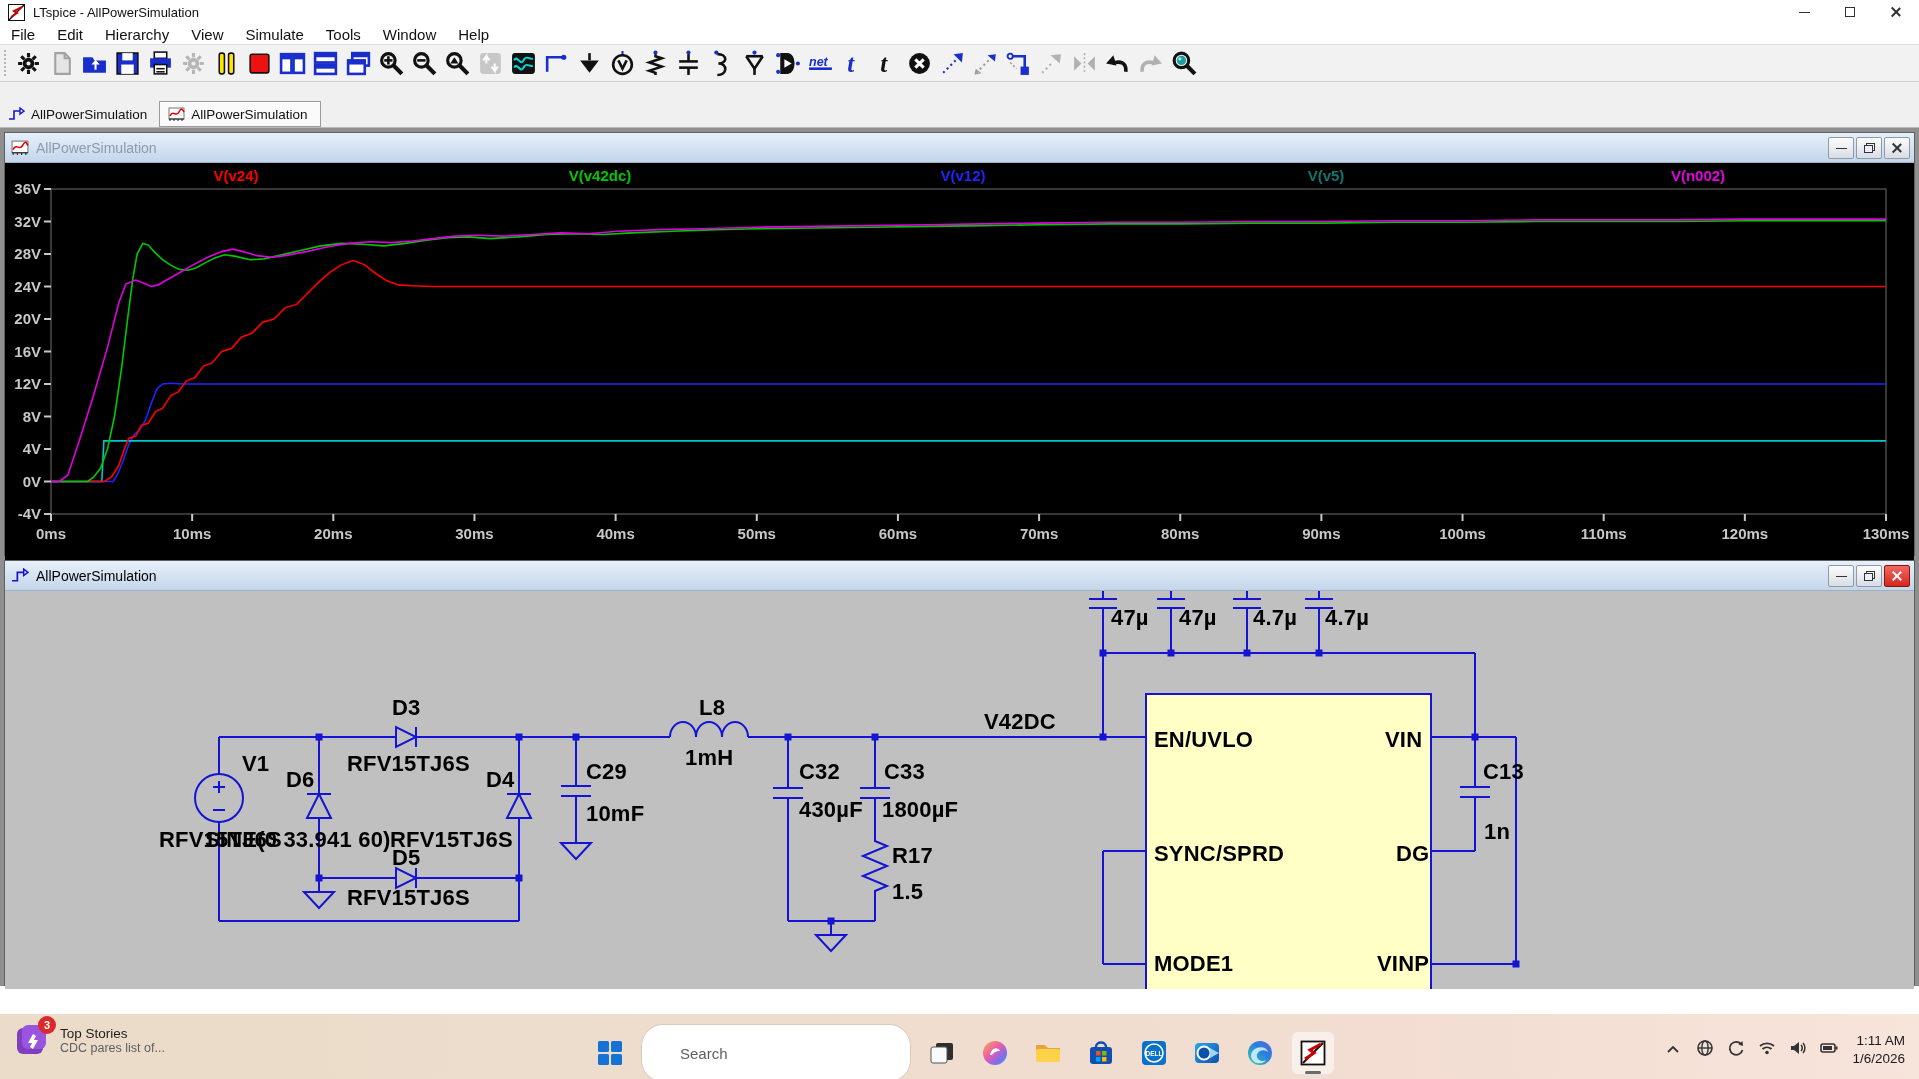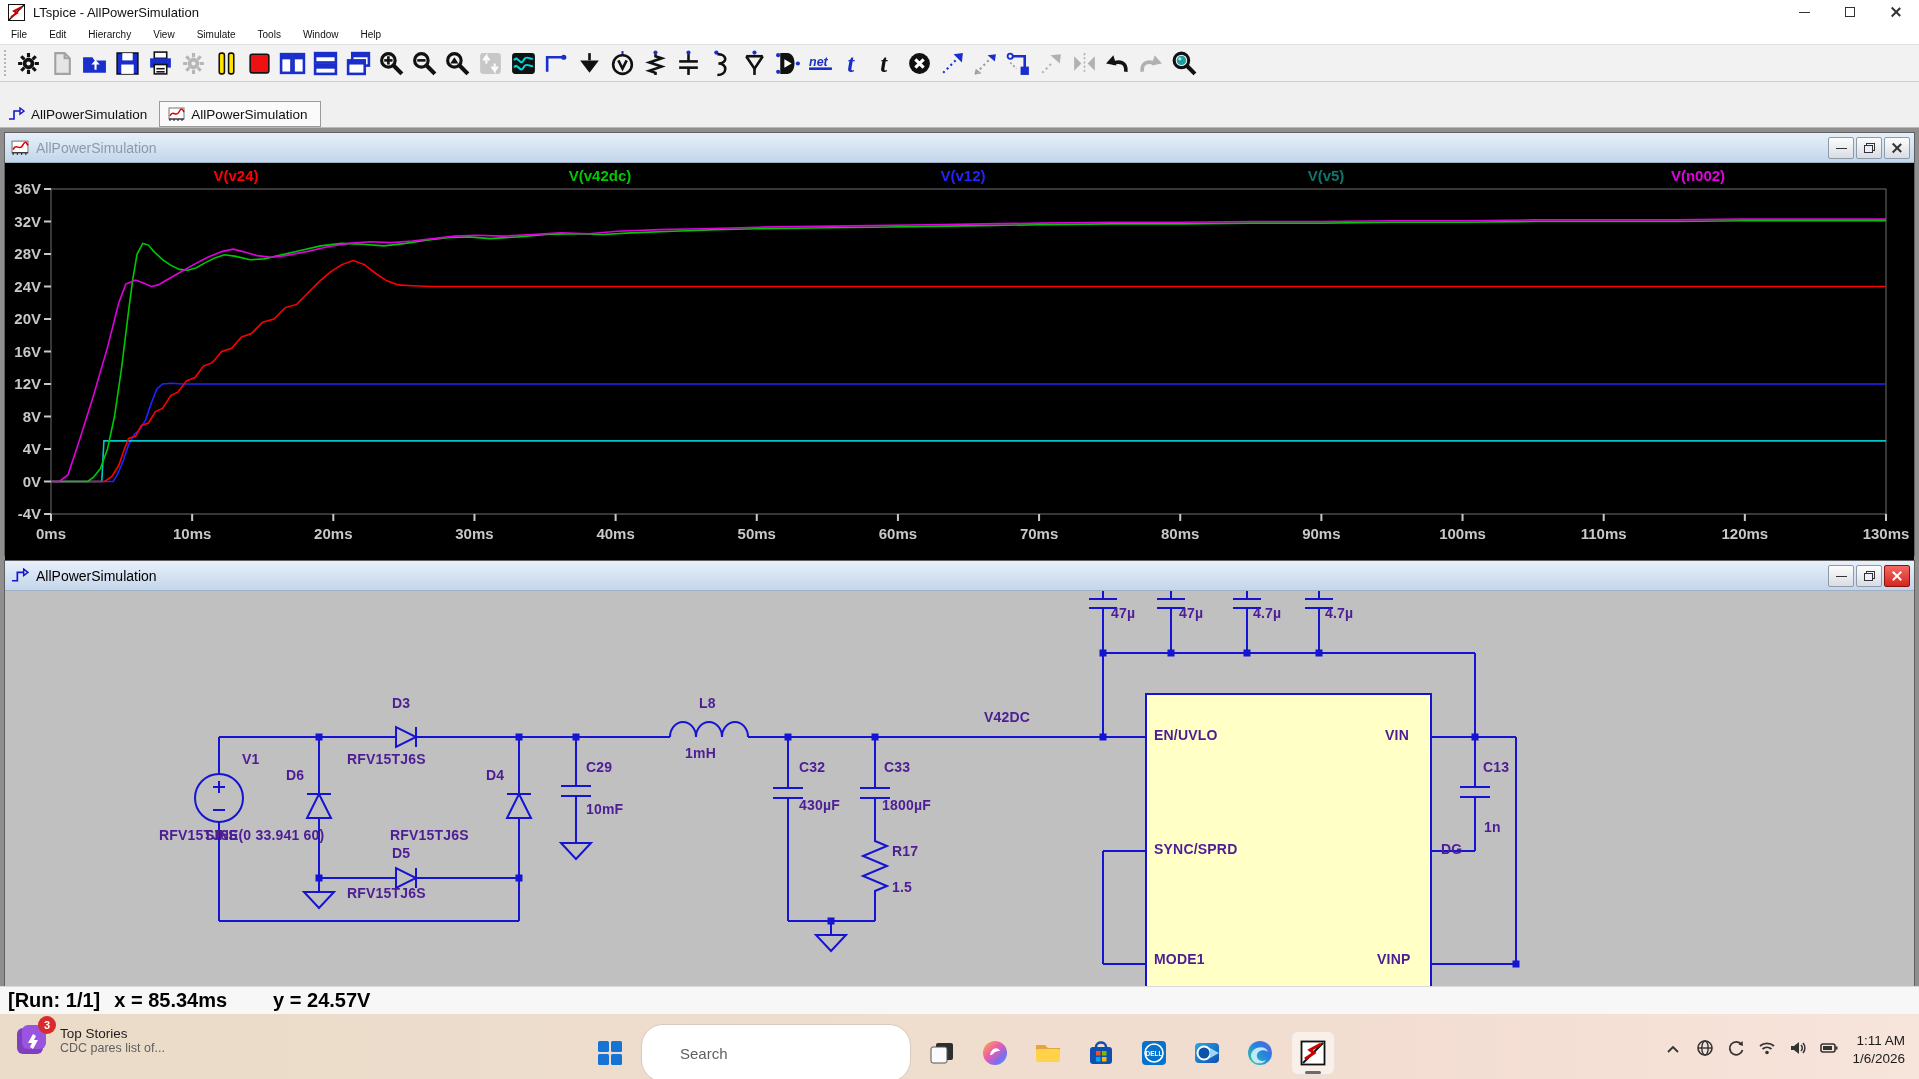--- a/index.html
+++ b/index.html
@@ -15,21 +15,21 @@
   .wctl { position:absolute; right:0; top:0; height:24px; display:flex; }
   .wctl .btn { width:46px; height:24px; display:flex; align-items:center; justify-content:center; }
   .glyph-min { width:11px; height:1px; background:#333; display:block; }
   .glyph-max { width:10px; height:10px; border:1px solid #333; display:block; }
   .glyph-x   { position:relative; width:12px; height:12px; display:block; }
   .glyph-x:before,.glyph-x:after{ content:""; position:absolute; left:5px; top:0; width:1.5px; height:12px; background:#333;}
   .glyph-x:before{ transform:rotate(45deg);} .glyph-x:after{ transform:rotate(-45deg);}
 
   
   .menubar { position:absolute; top:24px; left:0; width:100%; height:20px; background:#fff;
-             display:flex; align-items:center; font-size:10px; color:#111; }
+             display:flex; align-items:center; font-size:15px; color:#111; }
   .menubar span { padding:0 11px; }
 
   
   .toolbar { position:absolute; top:44px; left:0; width:100%; height:38px; background:#f2f2f2;
              border-top:1px solid #e0e0e0; border-bottom:1px solid #cfcfcf; display:flex; align-items:center; }
   .grip { width:6px; height:26px; margin-left:4px; border-left:2px dotted #b5b5b5; }
   .tbi { width:30px; height:30px; margin-left:3px; display:flex; align-items:center; justify-content:center; }
   .tbi svg { width:27px; height:27px; }
 
   
@@ -61,21 +61,21 @@
   .trace-label { position:absolute; top:4px; transform:translateX(-50%); font-weight:bold; font-size:15px; }
   .axlbl { font-weight:bold; font-size:15px; fill:#c8c8c8; font-family:"Liberation Sans",sans-serif; }
 
   
   #sch-win { top:432px; left:4px; width:1911px; height:426px; }
   .sch-wrap { position:relative; width:1909px; height:398px; background:#c0c0c0; overflow:hidden; }
   .sch-svg .w line, .sch-svg .w path, .sch-svg .w polygon, .sch-svg .w circle
      { stroke:#1414d2; stroke-width:2; fill:none; }
   .sch-svg .j rect { fill:#1414d2; }
   .sch-svg .ic { fill:#ffffc6; stroke:#1414d2; stroke-width:2; }
-  .slabel { position:absolute; font-weight:bold; font-size:14px; color:#4c1d95; white-space:nowrap; letter-spacing:0.2px; }
+  .slabel { position:absolute; font-weight:bold; font-size:22px; color:#000000; white-space:nowrap; letter-spacing:0.2px; }
 
   
   .statusbar { position:absolute; top:986px; left:0; width:100%; height:28px; background:#f7f7f7;
                border-top:1px solid #d9d9d9; display:flex; align-items:center; font-size:20px;
                font-weight:600; color:#000; }
   .statusbar .s1 { margin-left:8px; } .statusbar .s2 { margin-left:14px; } .statusbar .s3 { margin-left:46px; }
 
   
   .taskbar { position:absolute; top:1014px; left:0; width:100%; height:65px;
              background:linear-gradient(90deg,#eadcc9 0%,#eeddcd 40%,#f3ddd2 72%,#f7e4da 100%); }
@@ -651,34 +651,29 @@
         <span class="slabel" style="left:887px;top:252px;">R17</span>
         <span class="slabel" style="left:887px;top:288px;">1.5</span>
         <span class="slabel" style="left:979px;top:118px;">V42DC</span>
         <span class="slabel" style="left:1106px;top:14px;">47µ</span>
         <span class="slabel" style="left:1174px;top:14px;">47µ</span>
         <span class="slabel" style="left:1248px;top:14px;">4.7µ</span>
         <span class="slabel" style="left:1320px;top:14px;">4.7µ</span>
         <span class="slabel" style="left:1149px;top:136px;">EN/UVLO</span>
         <span class="slabel" style="left:1380px;top:136px;">VIN</span>
         <span class="slabel" style="left:1149px;top:250px;">SYNC/SPRD</span>
-        <span class="slabel" style="left:1391px;top:250px;margin-left:45px;">DG</span>
+        <span class="slabel" style="left:1391px;top:250px;">DG</span>
         <span class="slabel" style="left:1149px;top:360px;">MODE1</span>
         <span class="slabel" style="left:1372px;top:360px;">VINP</span>
         <span class="slabel" style="left:1478px;top:168px;">C13</span>
         <span class="slabel" style="left:1479px;top:228px;">1n</span>
       </div>
     </div>
   </div>
 
-  <div class="statusbar">
-    <span class="s1">[Run: 1/1]</span>
-    <span class="s2">x = 85.34ms</span>
-    <span class="s3">y = 24.57V</span>
-  </div>
 
   <div class="taskbar">
     <div class="widgets">
       <span class="wg-ico">
         <svg width="36" height="36" viewBox="0 0 36 36">
           <rect x="3" y="6" width="26" height="26" rx="6" fill="#7f3fbf"></rect>
           <rect x="8" y="3" width="24" height="24" rx="6" fill="#9a55e0"></rect>
           <path d="M14 21 l5 -9 l3 2 -2 4 4 0 -5 9 -3 -2 2 -4 z" fill="#fff"></path>
         </svg>
         <span class="wg-badge">3</span>

